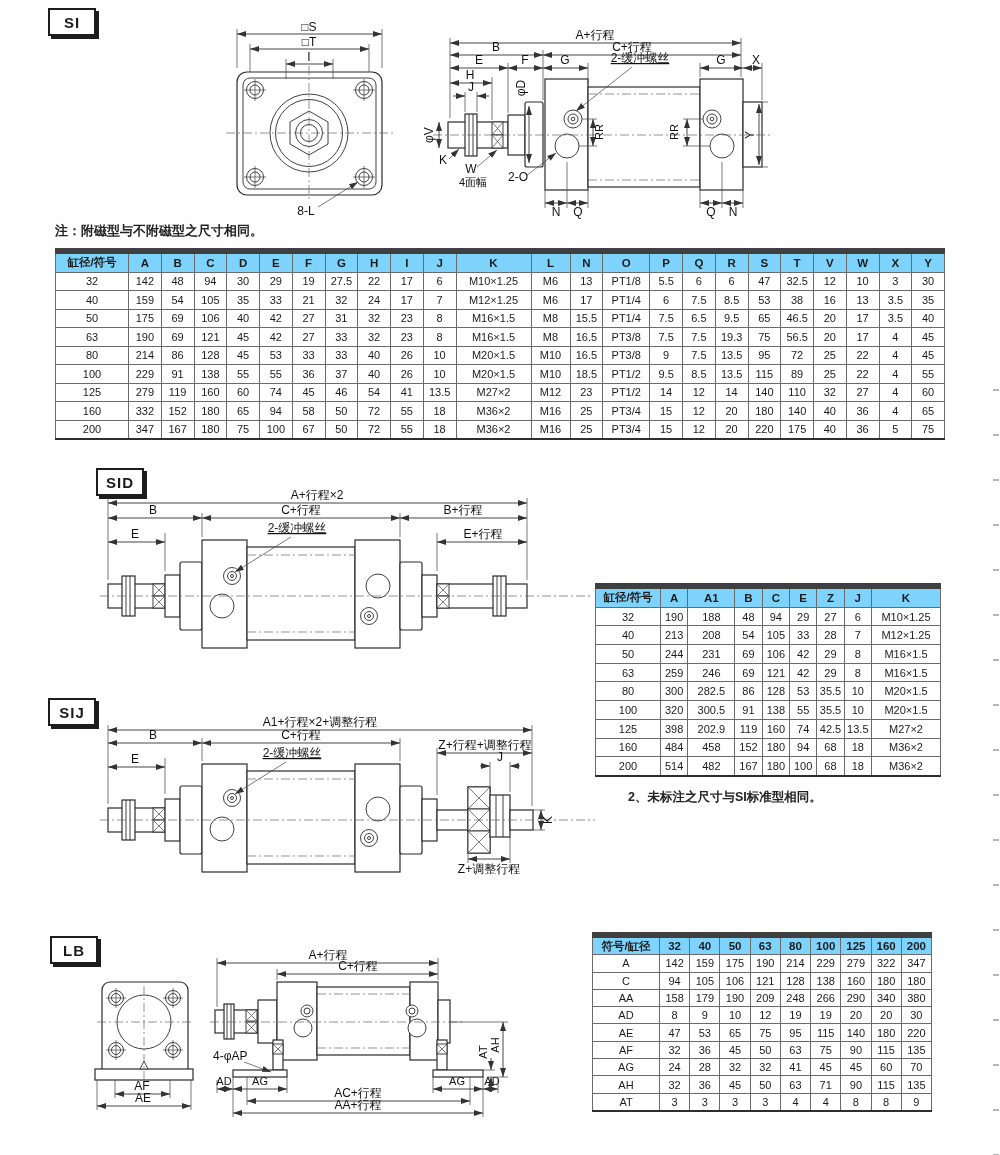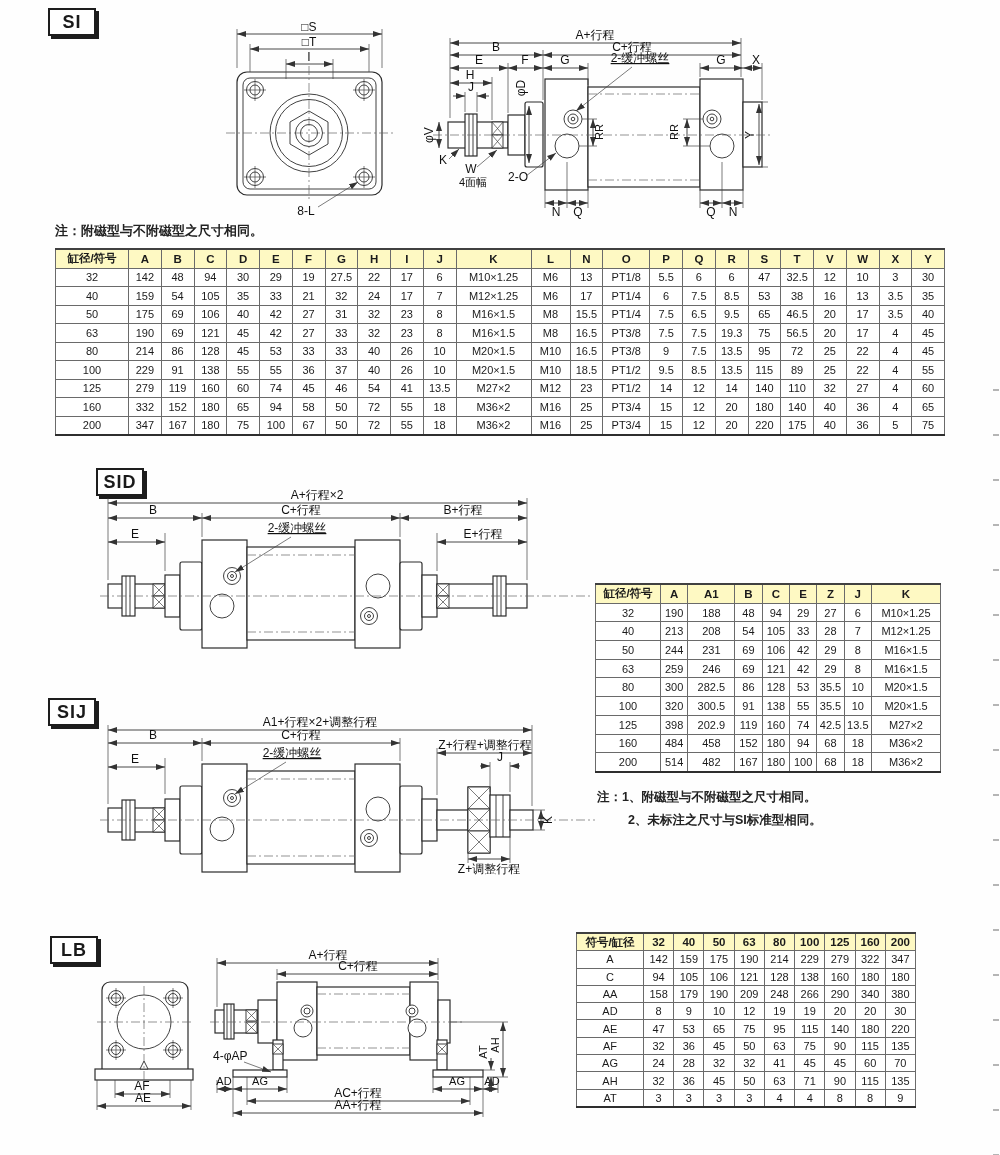--- a/index.html
+++ b/index.html
@@ -1,29 +1,29 @@
 <!DOCTYPE html>
 <html><head>
 <meta charset="utf-8">
 <style>
   html,body{margin:0;padding:0;background:#888;}
   .page{position:relative;width:1000px;height:1155px;background:#fefefe;margin:0 auto;
         font-family:"Liberation Sans",sans-serif;color:#1a1a1a;overflow:hidden;}
   .tag{position:absolute;width:44px;height:24px;border:2px solid #1d1d1d;background:#fff;
        box-shadow:3px 3px 0 #1d1d1d;display:flex;align-items:center;justify-content:center;
-       font-weight:bold;font-size:18px;letter-spacing:1px;}
+       font-weight:bold;font-size:15px;letter-spacing:1px;}
   .note{position:absolute;font-size:13px;font-weight:bold;color:#222;}
   .notes2{position:absolute;font-size:12.5px;font-weight:bold;color:#222;line-height:23px;}
   .notes2 .ind{margin-left:31px;}
   
   table.dimtab{position:absolute;border-collapse:collapse;table-layout:fixed;background:#fff;
                font-size:11px;}
   .dimtab th,.dimtab td{border:1px solid #6a6a6a;text-align:center;padding:0 1px;
                color:#1b1b1b;overflow:hidden;white-space:nowrap;}
-  .dimtab thead th{background:#fef9c3;font-weight:bold;border-top:2px solid #404040;font-size:11.5px;}
+  .dimtab thead th{background:#7dd3fc;font-weight:bold;border-top:6px solid #404040;font-size:11.5px;}
   .dimtab tbody tr:last-child td{border-bottom:2px solid #2e2e2e;}
   .t-si{width:890px;}
   .t-si th,.t-si td{height:17.5px;}
   .t-si th:first-child{width:70px}
   .t-si th:nth-child(12){width:72px}
   .t-si th:nth-child(13){width:36px}
   .t-si th:nth-child(15){width:44px}
   .t-sid{width:346px;}
   .t-sid th,.t-sid td{height:17.7px;}
   .t-sid th:first-child{width:62px}
@@ -679,21 +679,20 @@
           <td>180</td>
           <td>100</td>
           <td>68</td>
           <td>18</td>
           <td>M36×2</td>
         </tr>
       </tbody>
     </table>
 
   <div class="notes2" style="left:597px;top:786px;">
-    <div>注：1、附磁型与不附磁型之尺寸相同。</div>
     <div class="ind">2、未标注之尺寸与SI标准型相同。</div>
   </div>
 
   <div class="tag" style="left:48px;top:698px;">
     <span>SIJ</span>
   </div>
 
   <svg style="left:95px;top:700px;" width="515" height="215" viewBox="0 0 515 215">
     <g>
       <rect class="ol" x="13" y="108" width="57" height="24"></rect>
@@ -910,21 +909,21 @@
       <line class="dim" x1="281" y1="113" x2="281" y2="125" marker-end="url(#ar)"></line>
       <line class="dim" x1="281" y1="144" x2="281" y2="132" marker-end="url(#ar)"></line>
       <text class="tc sm" transform="rotate(-90 277 107)" x="277" y="107">AT</text>
       <line class="ext" x1="240" y1="77" x2="298" y2="77"></line>
         <line class="ext" x1="285" y1="132" x2="298" y2="132"></line>
       <line class="dim" x1="293" y1="77" x2="293" y2="132" marker-start="url(#al)" marker-end="url(#ar)"></line>
       <text class="tc sm" transform="rotate(-90 289 100)" x="289" y="100">AH</text>
     </g>
   </svg>
 
-  <table class="dimtab t-lb" style="left:576px;top:932px;">
+  <table class="dimtab t-lb" style="left:592px;top:932px;">
       <thead>
         <tr>
           <th>符号/缸径</th>
           <th>32</th>
           <th>40</th>
           <th>50</th>
           <th>63</th>
           <th>80</th>
           <th>100</th>
           <th>125</th>

